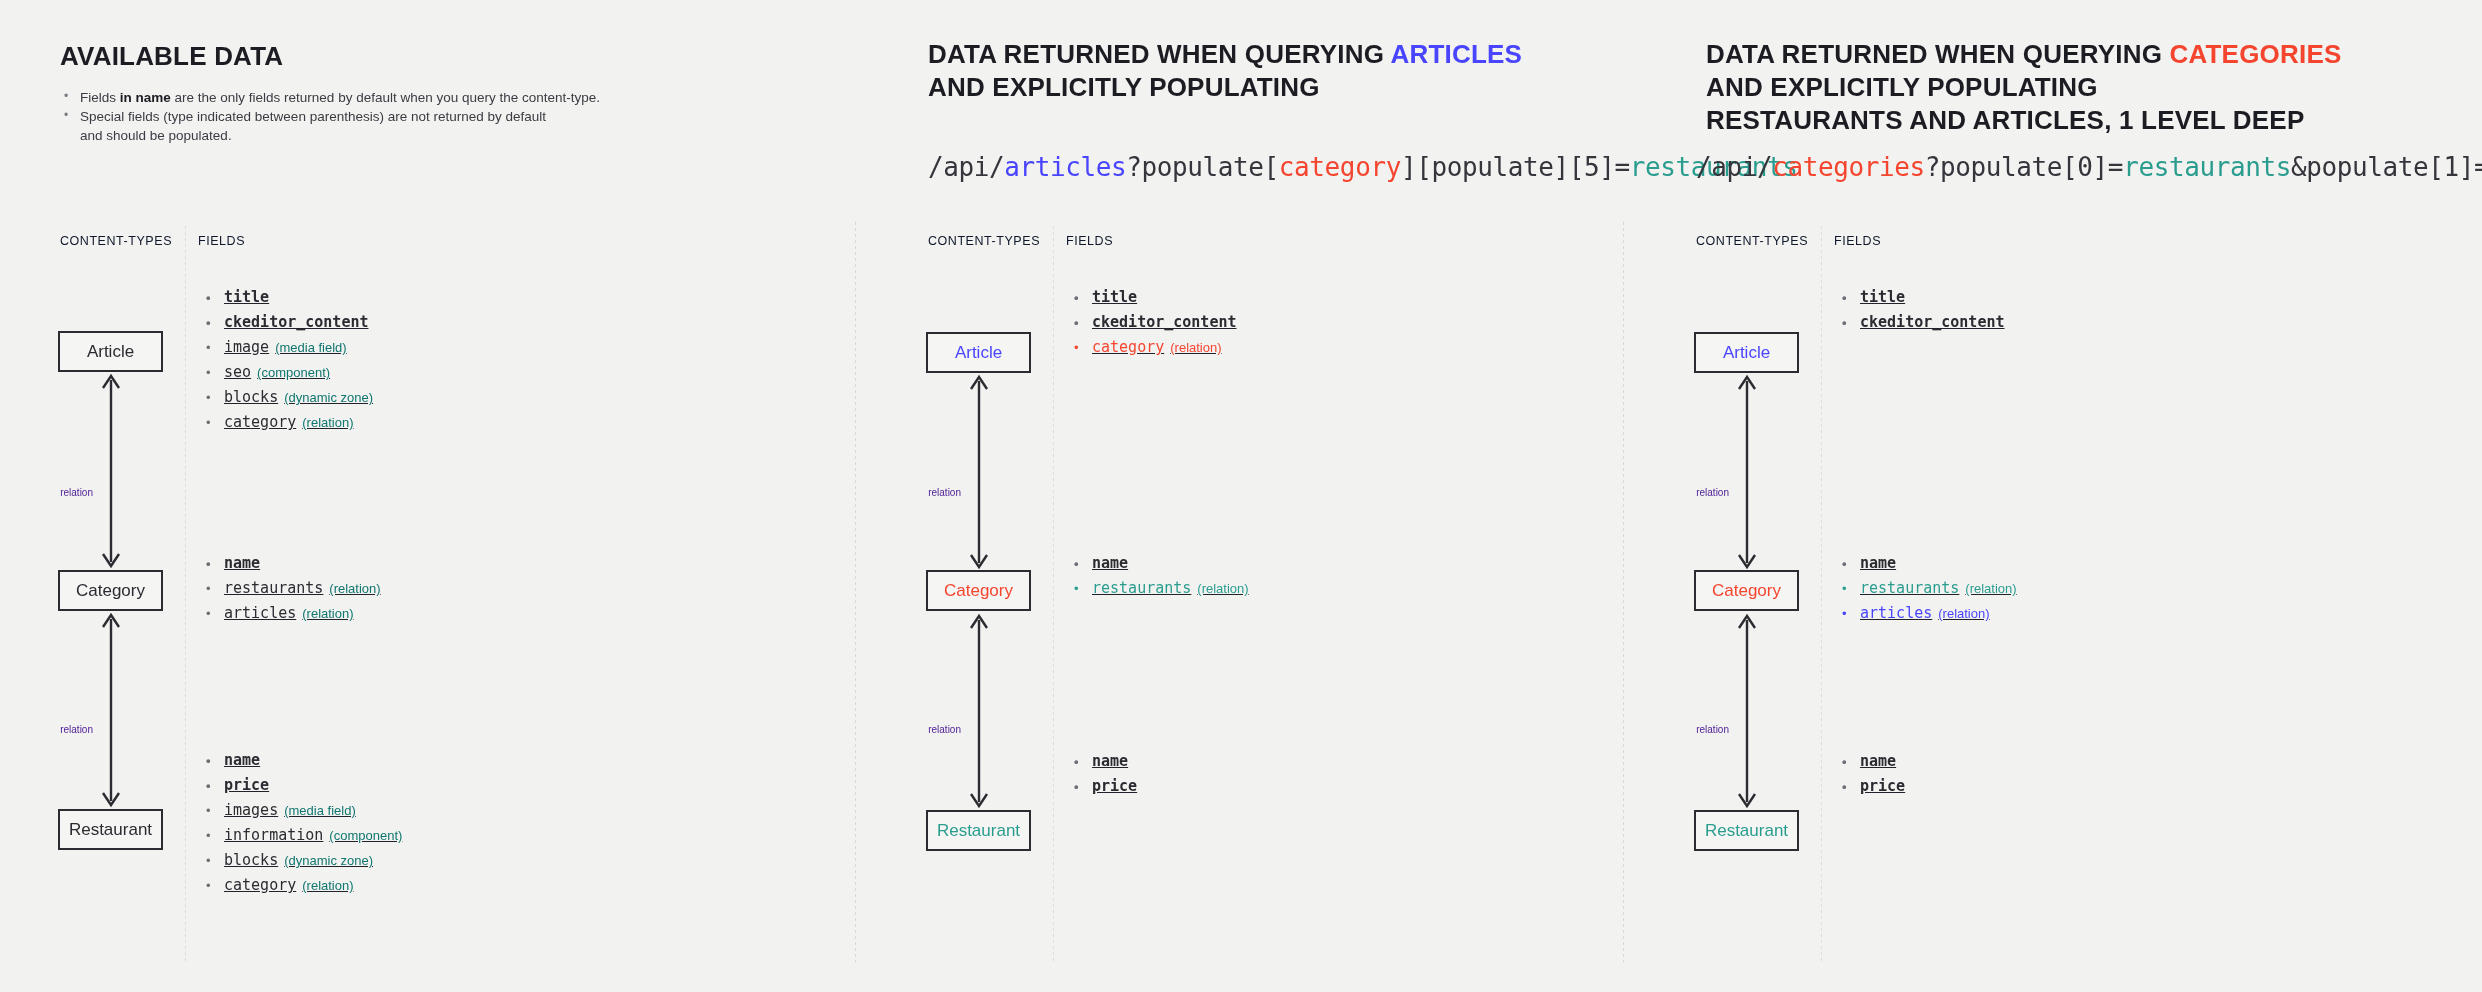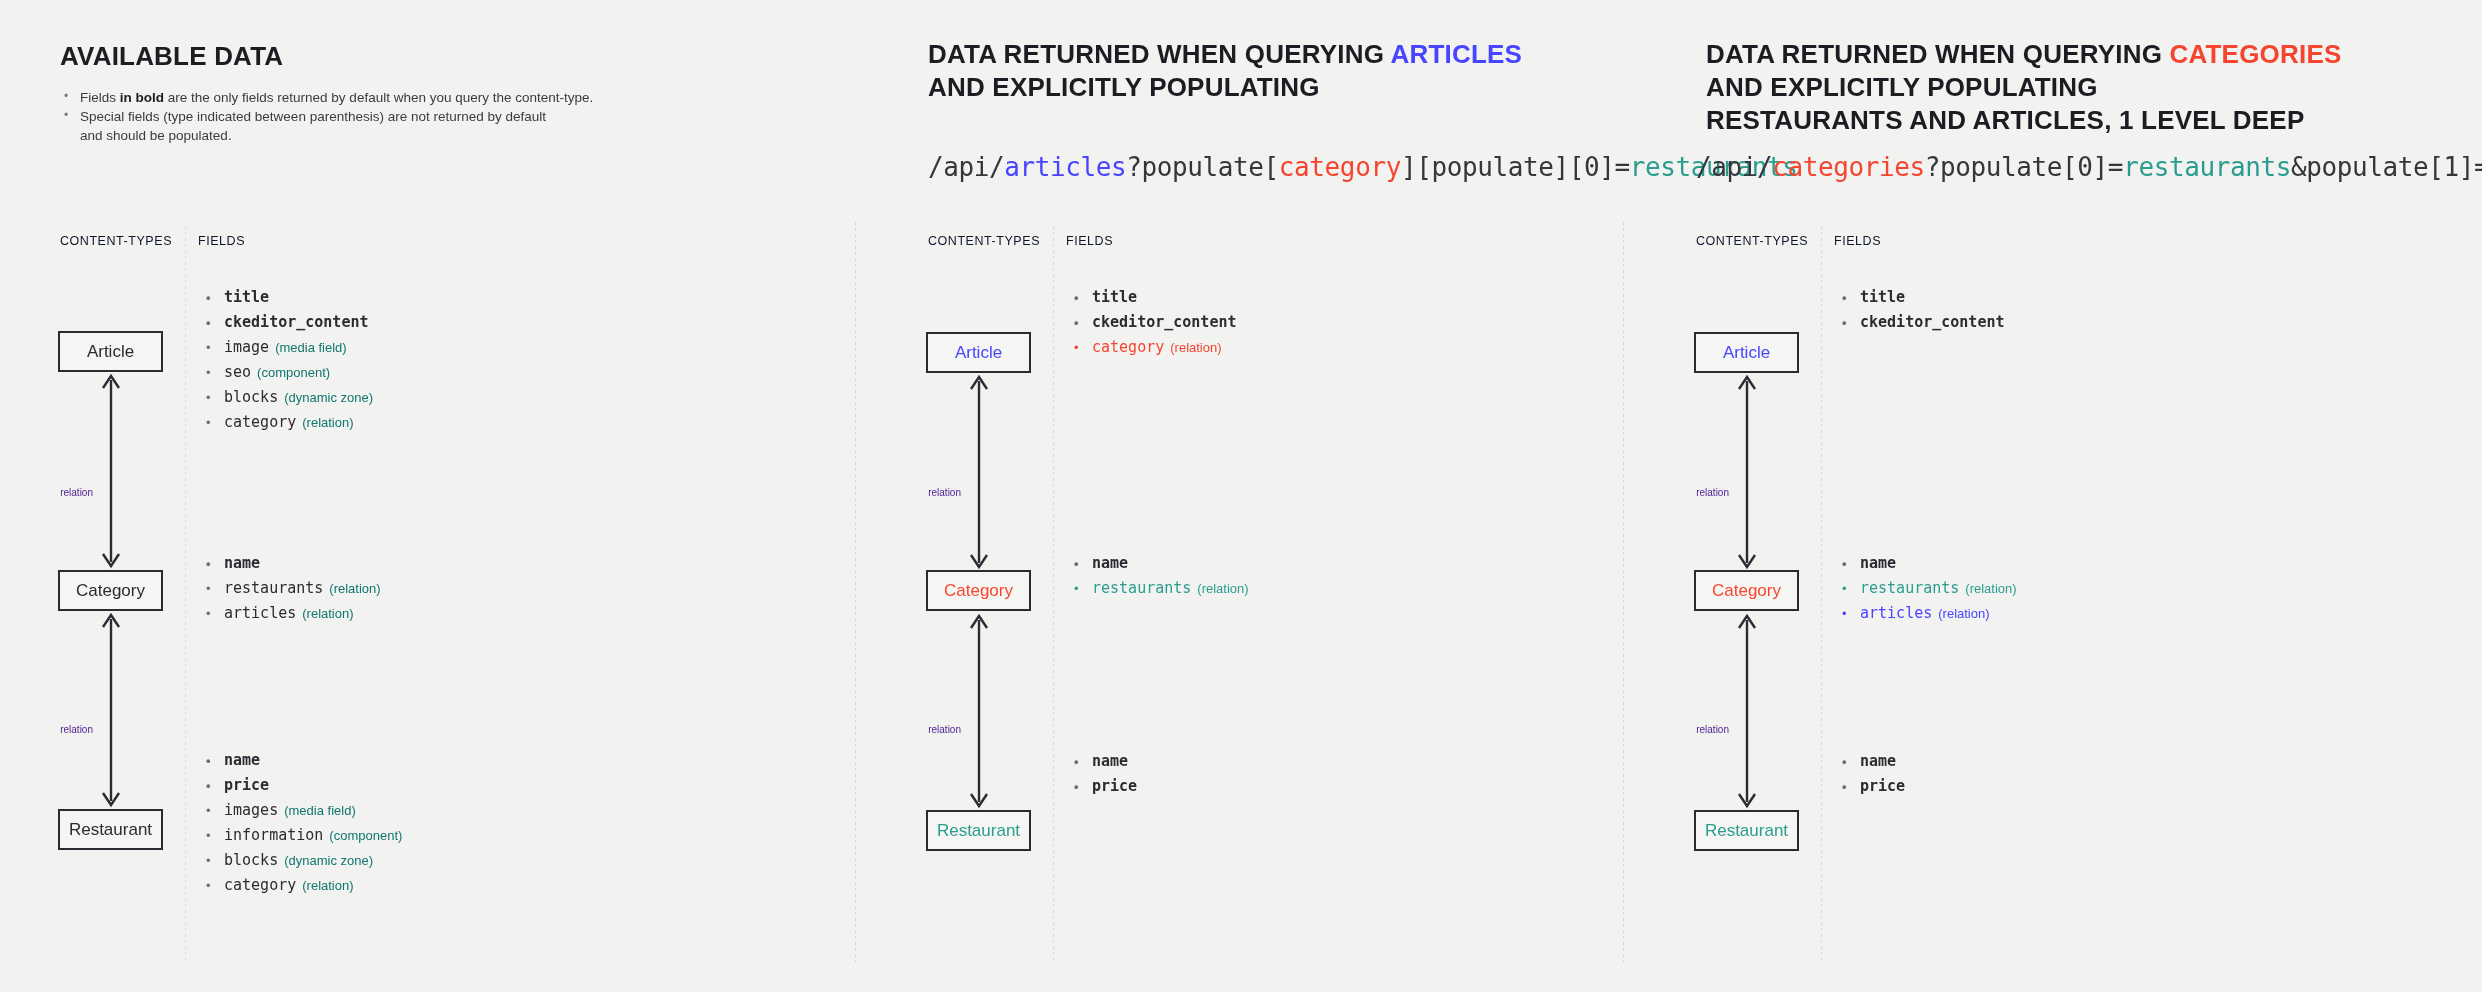--- a/index.html
+++ b/index.html
@@ -80,21 +80,21 @@
 
   
   .arrow{position:absolute;width:26px;}
   .arrow svg{display:block;}
   .rel-label{
     position:absolute;font-size:10px;color:#4c1d95;
     white-space:nowrap;text-align:right;margin-top:24px;
   }
 
   
-  .fieldgroup{position:absolute;}
+  .fieldgroup{position:absolute;text-decoration:underline;}
   .fieldgroup ul{margin:0;padding:0;list-style:none;}
   .fieldgroup li{
     position:relative;padding-left:22px;
     font-family:"DejaVu Sans Mono","Liberation Mono",monospace;
     font-size:15px;line-height:25px;color:#2b2b31;white-space:nowrap;
   }
   .fieldgroup li::before{
     content:"\2022";position:absolute;left:4px;top:0;
     font-family:"Liberation Sans",sans-serif;font-size:13px;color:#6d6d74;
   }
@@ -119,21 +119,21 @@
 <div class="board">
 
   <div class="panel" id="panel-1">
 
     <div class="head title" style="left:60px;top:40px;">
       <span>AVAILABLE DATA</span>
     </div>
 
     <ul class="bullets" style="position:absolute;left:62px;top:88px;">
       <li>
-        <span>Fields </span><b>in bold</b><span> are the only fields returned by default when you query the content-type.</span>
+        <span>Fields </span><b>in name</b><span> are the only fields returned by default when you query the content-type.</span>
       </li>
       <li>
         <span>Special fields (type indicated between parenthesis) are not returned by default</span>
       </li>
       <li style="padding-left:18px;">
         <span style="position:relative;">and should be populated.</span>
       </li>
     </ul>
     <style>#panel-1 .bullets li:nth-child(3)::before{content:"";}</style>
 
@@ -200,21 +200,21 @@
   <div class="panel" id="panel-2">
 
     <div class="title" style="position:absolute;left:72px;top:38px;">
       <div>
         <span>DATA RETURNED WHEN QUERYING </span><span class="accent-blue">ARTICLES</span>
       </div>
       <div>AND EXPLICITLY POPULATING</div>
     </div>
 
     <div class="url" style="position:absolute;left:72px;top:152px;">
-      <span>/api/</span><span class="c-blue">articles</span><span>?populate[</span><span class="c-red">category</span><span>][populate][0]=</span><span class="c-green">restaurants</span>
+      <span>/api/</span><span class="c-blue">articles</span><span>?populate[</span><span class="c-red">category</span><span>][populate][5]=</span><span class="c-green">restaurants</span>
     </div>
 
     <div class="collabel" style="left:72px;top:234px;">CONTENT-TYPES</div>
     <div class="collabel" style="left:210px;top:234px;">FIELDS</div>
 
     <div class="inner-rule" style="left:197px;top:226px;height:736px;"></div>
 
     <div class="ct-box blue" style="left:70px;top:332px;">Article</div>
     <div class="ct-box red" style="left:70px;top:570px;">Category</div>
     <div class="ct-box green" style="left:70px;top:810px;">Restaurant</div>

